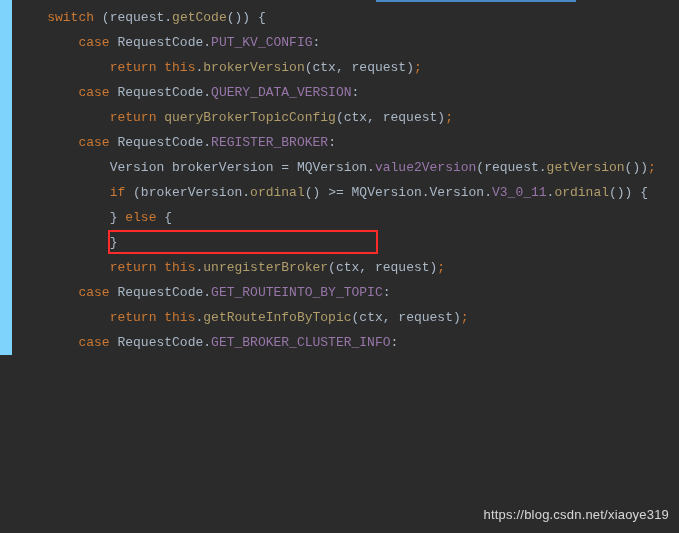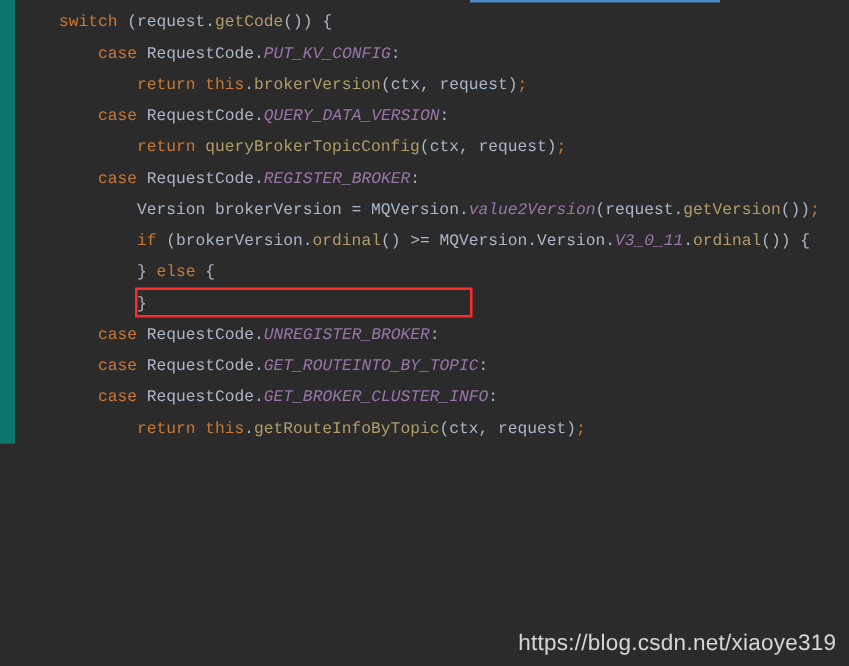--- a/index.html
+++ b/index.html
@@ -9,46 +9,46 @@
     font-size: 13px;
     line-height: 25px;
     color: #a9b7c6;
     width: 679px;
     height: 533px;
     overflow: hidden;
     position: relative;
   }
   .editor {
     padding: 5px 0 0 0;
-    border-left: 12px solid #0f766e;
+    border-left: 12px solid #7dd3fc;
   }
   .line { white-space: pre; padding-left: 4px; }
   .kw { color: #cc7832; }
-  .staticfield { color: #9876aa; font-style: italic; }
+  .staticfield { color: #9876aa; }
   .method { color: #b09d6a; }
   .punct { color: #a9b7c6; }
   .semi { color: #cc7832; }
   .ident { color: #a9b7c6; }
   .paren { color: #a9b7c6; }
   .highlight-box {
     position: absolute;
     border: 2px solid #ff2a2a;
     left: 108px;
     top: 230px;
     width: 270px;
     height: 24px;
     pointer-events: none;
   }
   .watermark {
     position: absolute;
     right: 10px;
     bottom: 6px;
     color: #e8e8e8;
     font-family: Arial, sans-serif;
-    font-size: 18px;
+    font-size: 13px;
     letter-spacing: 0.2px;
     opacity: 0.9;
   }
   .top-tab {
     position: absolute;
     left: 376px; top: 0;
     width: 200px; height: 2px;
     background: #4a88c7;
   }
 </style>
@@ -74,24 +74,24 @@
 <div class="line">            <span class="ident">Version</span> <span class="ident">brokerVersion</span> <span class="punct">= </span><span class="ident">MQVersion</span><span class="punct">.</span><span class="staticfield">value2Version</span><span class="paren">(</span><span class="ident">request</span><span class="punct">.</span><span class="method">getVersion</span><span class="paren">())</span><span class="semi">;</span></div>
 
 <div class="line">            <span class="kw">if</span> <span class="paren">(</span><span class="ident">brokerVersion</span><span class="punct">.</span><span class="method">ordinal</span><span class="paren">()</span> <span class="punct">&gt;= </span><span class="ident">MQVersion</span><span class="punct">.</span><span class="ident">Version</span><span class="punct">.</span><span class="staticfield">V3_0_11</span><span class="punct">.</span><span class="method">ordinal</span><span class="paren">())</span> <span class="paren">{</span></div>
 
 
 <div class="line">            <span class="paren">}</span> <span class="kw">else</span> <span class="paren">{</span></div>
 
 
 <div class="line">            <span class="paren">}</span></div>
 
-<div class="line">        <span class="kw">case</span> <span class="ident">RequestCode</span><span class="punct">.</span><span class="staticfield">UNREGISTER_BROKER</span><span class="punct">:</span></div>
+<div class="line">            <span class="kw">return</span> <span class="kw">this</span><span class="punct">.</span><span class="method">unregisterBroker</span><span class="paren">(</span><span class="ident">ctx</span><span class="punct">, </span><span class="ident">request</span><span class="paren">)</span><span class="semi">;</span></div>
 
 <div class="line">        <span class="kw">case</span> <span class="ident">RequestCode</span><span class="punct">.</span><span class="staticfield">GET_ROUTEINTO_BY_TOPIC</span><span class="punct">:</span></div>
+<div class="line">            <span class="kw">return</span> <span class="kw">this</span><span class="punct">.</span><span class="method">getRouteInfoByTopic</span><span class="paren">(</span><span class="ident">ctx</span><span class="punct">, </span><span class="ident">request</span><span class="paren">)</span><span class="semi">;</span></div>
+
 <div class="line">        <span class="kw">case</span> <span class="ident">RequestCode</span><span class="punct">.</span><span class="staticfield">GET_BROKER_CLUSTER_INFO</span><span class="punct">:</span></div>
-
-<div class="line">            <span class="kw">return</span> <span class="kw">this</span><span class="punct">.</span><span class="method">getRouteInfoByTopic</span><span class="paren">(</span><span class="ident">ctx</span><span class="punct">, </span><span class="ident">request</span><span class="paren">)</span><span class="semi">;</span></div>
 
 </div>
 
 <div class="highlight-box"></div>
 
 <div class="watermark">https://blog.csdn.net/xiaoye319</div>
 
 </body></html>

